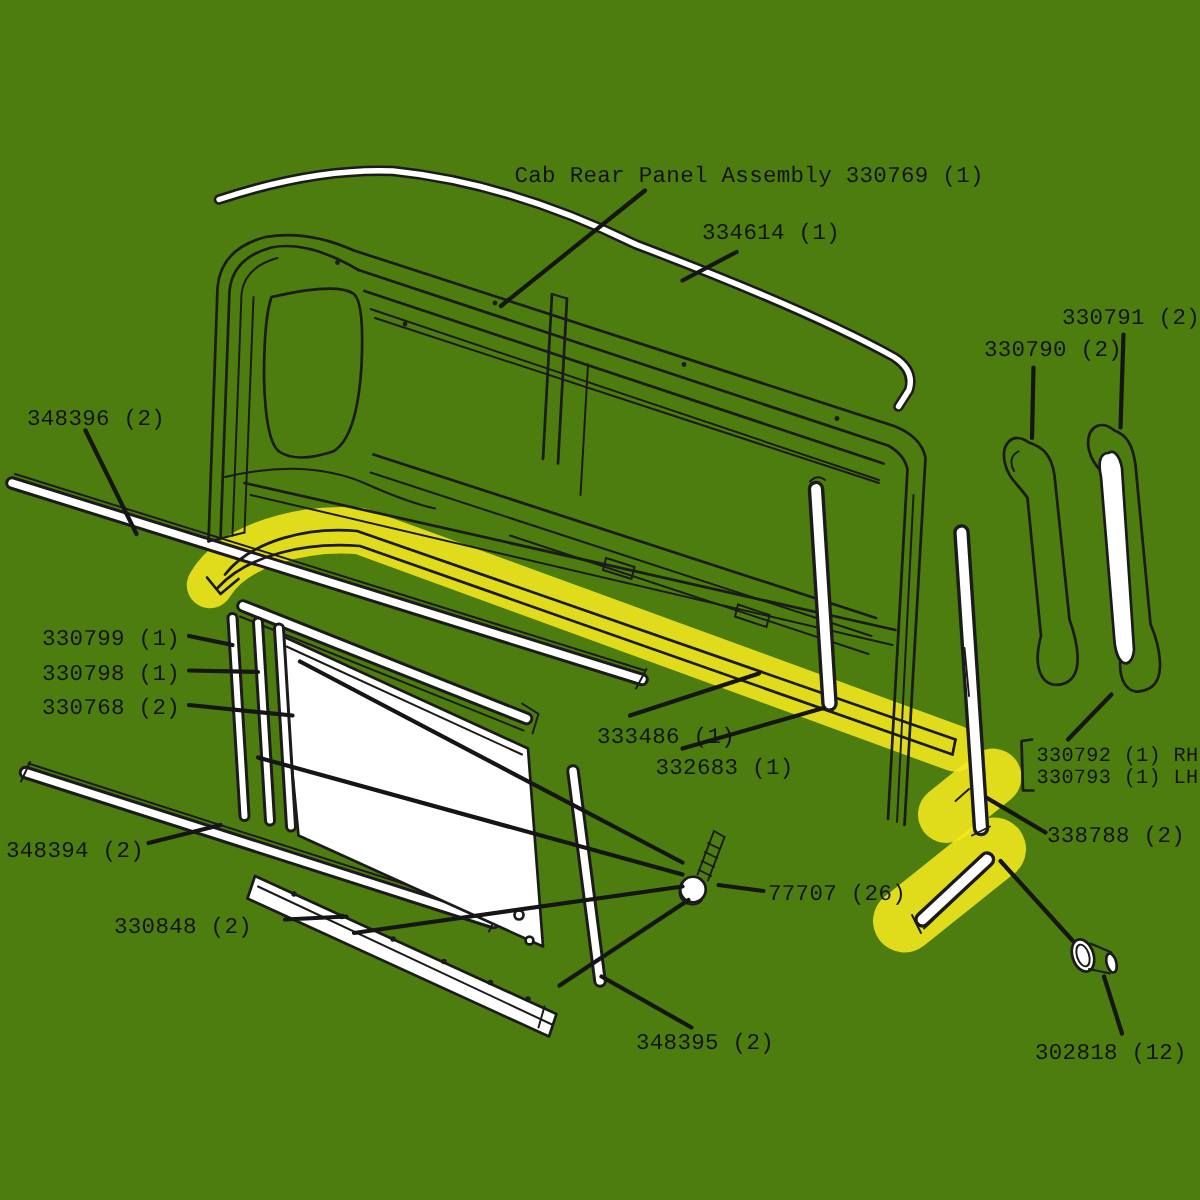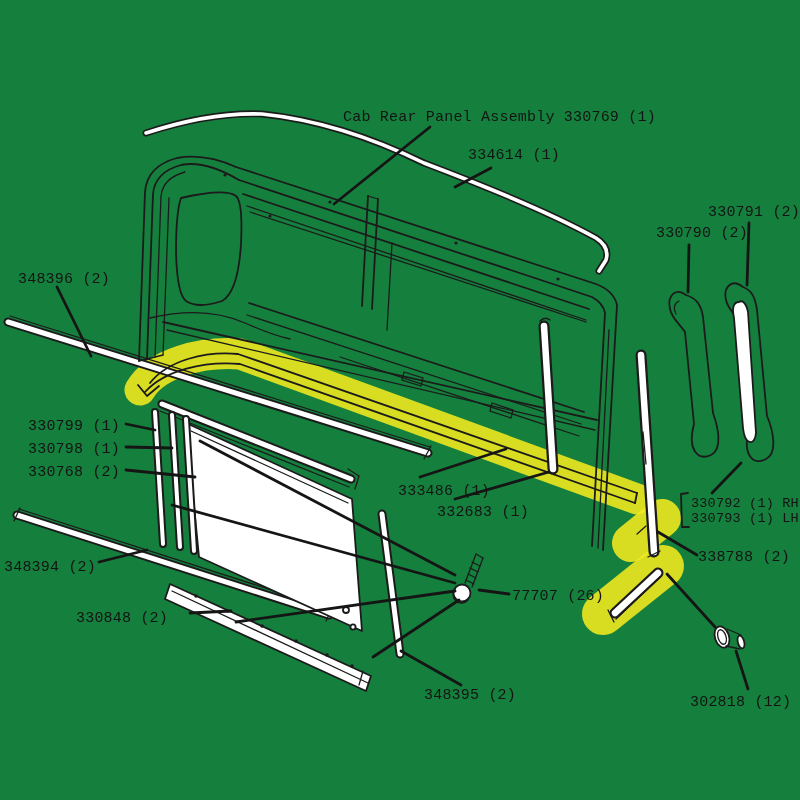--- a/index.html
+++ b/index.html
@@ -1,16 +1,16 @@
 <!DOCTYPE html>
 <html><head>
 <meta charset="utf-8">
 <style>
   html,body{margin:0;padding:0;background:#ffffff;width:800px;height:800px;overflow:hidden;}
-  .stage{position:relative;width:800px;height:800px;background:#15803d;}
+  .stage{position:relative;width:800px;height:800px;background:#4d7c0f;}
   svg{position:absolute;left:0;top:0;}
   text.lbl{
     font-family:"Liberation Mono","DejaVu Sans Mono",monospace;
     font-size:15px; fill:#141414; letter-spacing:0.2px;
   }
   text.lbl.small{font-size:13.5px;}
   .ink{stroke:#1b1b1b;fill:none;stroke-width:1.8;stroke-linecap:round;stroke-linejoin:round;}
   .ink-thin{stroke:#1b1b1b;fill:none;stroke-width:1.3;stroke-linecap:round;}
   .leader{stroke:#151515;fill:none;stroke-width:2.8;stroke-linecap:round;}
   .tube-out{stroke:#1b1b1b;fill:none;stroke-width:7;stroke-linecap:round;stroke-linejoin:round;}

